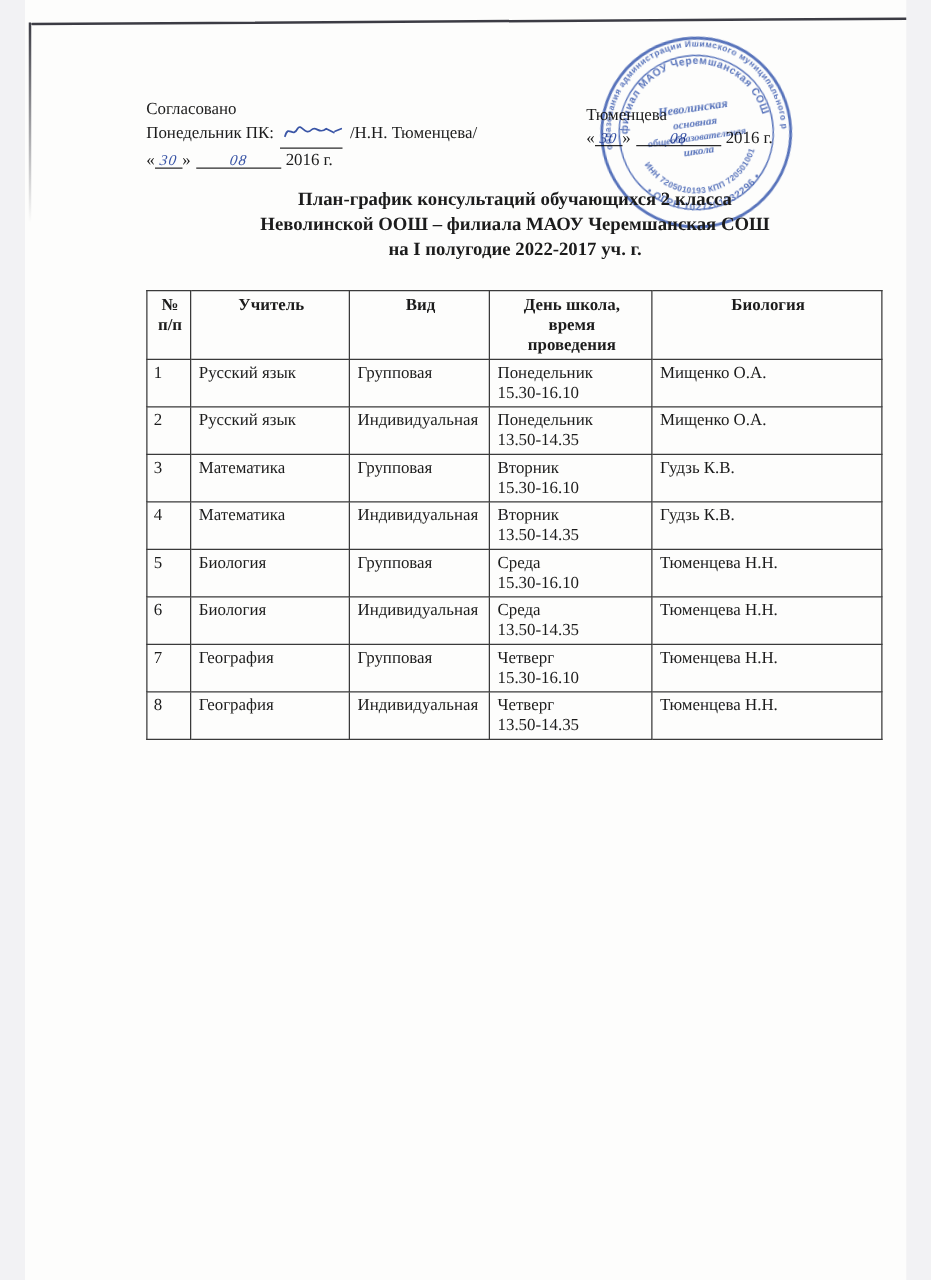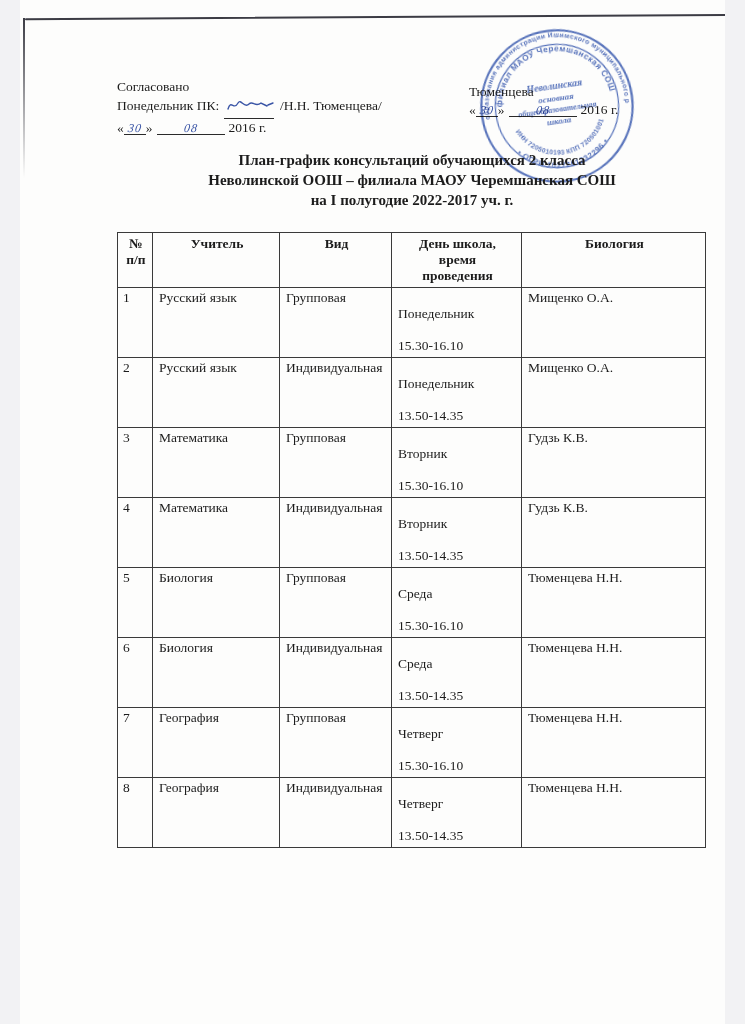--- a/index.html
+++ b/index.html
@@ -42,21 +42,21 @@
   
   .doc-title { position:absolute; left:92px; top:150px; width:600px; text-align:center;
     font-weight:bold; font-size:15px; line-height:20px; }
   
   .schedule { position:absolute; left:97px; top:232px; border-collapse:collapse;
     table-layout:fixed; width:588px; font-size:13.5px; }
   .schedule th, .schedule td { border:1.4px solid #3a3a3a; vertical-align:top;
     padding:2px 4px 3px 6px; line-height:16px; }
   .schedule th { font-weight:bold; text-align:center; white-space:pre-line; padding-top:3px; }
   .schedule td.c-num { padding-left:5px; }
-  .schedule td div { line-height:16px;margin-top:16px; }
+  .schedule td div { line-height:16px; }
 </style>
 </head>
 <body>
 
 <div class="sheet">
 
   <div class="scan-top-line"></div>
   <div class="scan-left-line"></div>
   <div class="scan-right-line"></div>
   <div class="scan-right-strip"></div>

